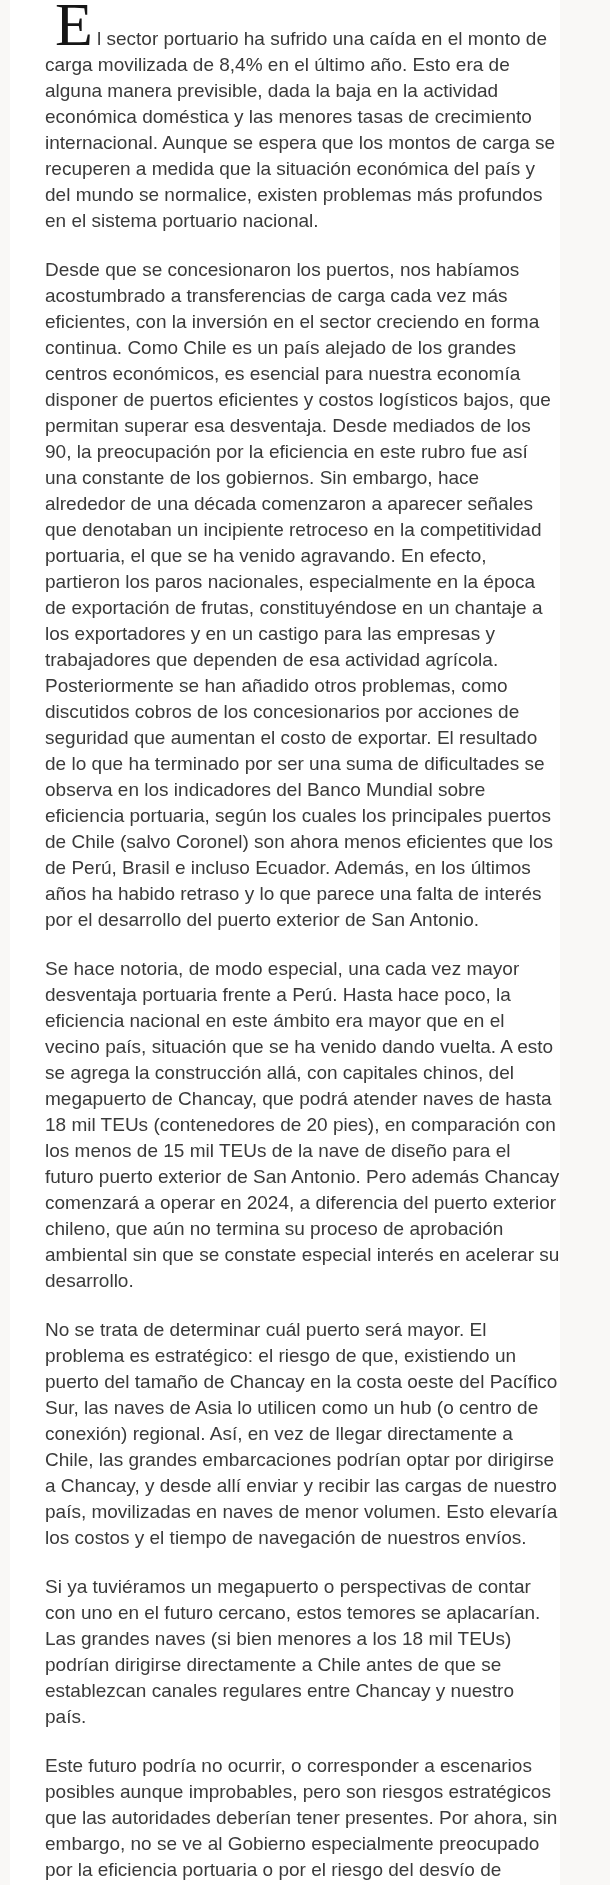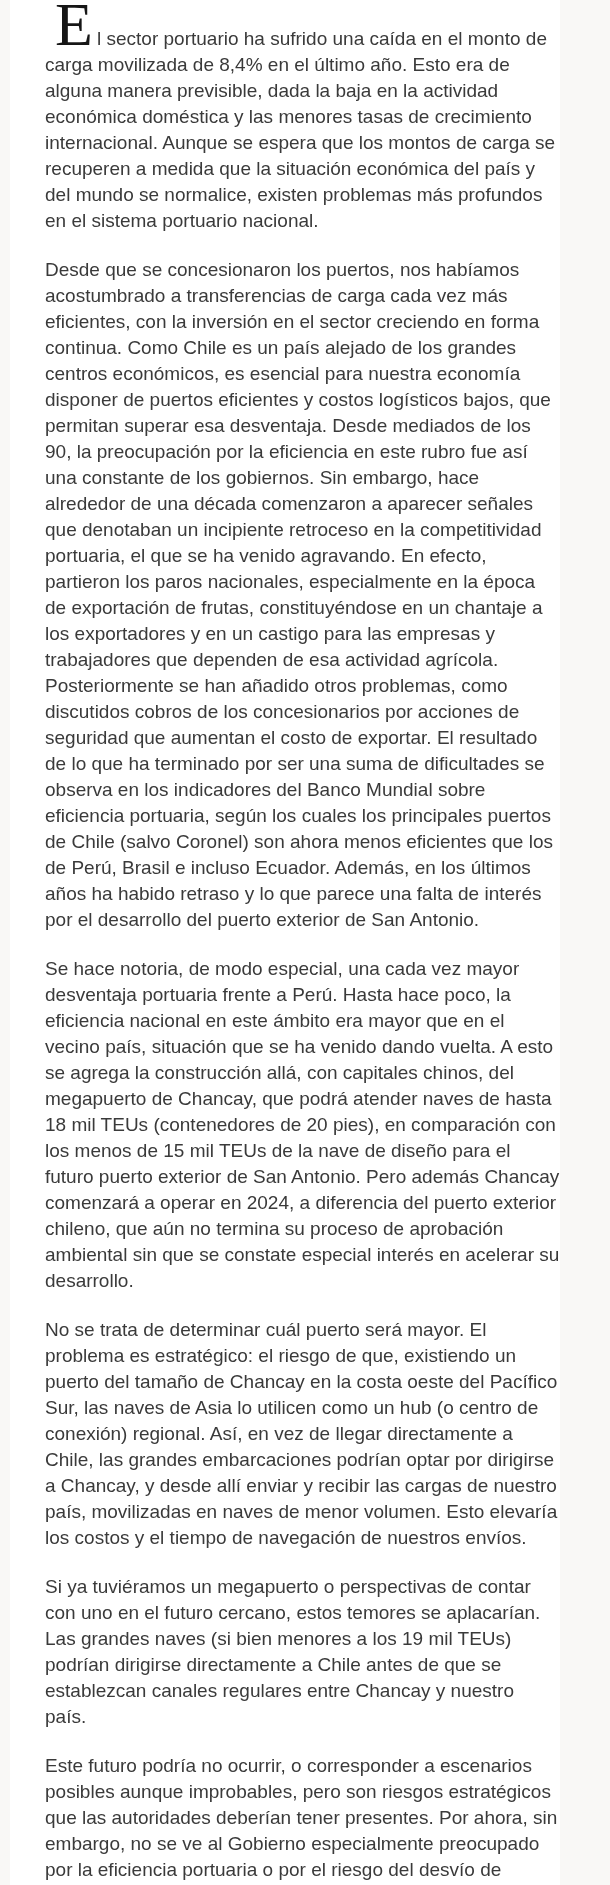--- a/index.html
+++ b/index.html
@@ -65,17 +65,17 @@
     <span class="drop-cap">E</span>
 
     <p class="lead">l sector portuario ha sufrido una caída en el monto de carga movilizada de 8,4% en el último año. Esto era de alguna manera previsible, dada la baja en la actividad económica doméstica y las menores tasas de crecimiento internacional. Aunque se espera que los montos de carga se recuperen a medida que la situación económica del país y del mundo se normalice, existen problemas más profundos en el sistema portuario nacional.</p>
 
     <p>Desde que se concesionaron los puertos, nos habíamos acostumbrado a transferencias de carga cada vez más eficientes, con la inversión en el sector creciendo en forma continua. Como Chile es un país alejado de los grandes centros económicos, es esencial para nuestra economía disponer de puertos eficientes y costos logísticos bajos, que permitan superar esa desventaja. Desde mediados de los 90, la preocupación por la eficiencia en este rubro fue así una constante de los gobiernos. Sin embargo, hace alrededor de una década comenzaron a aparecer señales que denotaban un incipiente retroceso en la competitividad portuaria, el que se ha venido agravando. En efecto, partieron los paros nacionales, especialmente en la época de exportación de frutas, constituyéndose en un chantaje a los exportadores y en un castigo para las empresas y trabajadores que dependen de esa actividad agrícola. Posteriormente se han añadido otros problemas, como discutidos cobros de los concesionarios por acciones de seguridad que aumentan el costo de exportar. El resultado de lo que ha terminado por ser una suma de dificultades se observa en los indicadores del Banco Mundial sobre eficiencia portuaria, según los cuales los principales puertos de Chile (salvo Coronel) son ahora menos eficientes que los de Perú, Brasil e incluso Ecuador. Además, en los últimos años ha habido retraso y lo que parece una falta de interés por el desarrollo del puerto exterior de San Antonio.</p>
 
     <p>Se hace notoria, de modo especial, una cada vez mayor desventaja portuaria frente a Perú. Hasta hace poco, la eficiencia nacional en este ámbito era mayor que en el vecino país, situación que se ha venido dando vuelta. A esto se agrega la construcción allá, con capitales chinos, del megapuerto de Chancay, que podrá atender naves de hasta 18 mil TEUs (contenedores de 20 pies), en comparación con los menos de 15 mil TEUs de la nave de diseño para el futuro puerto exterior de San Antonio. Pero además Chancay comenzará a operar en 2024, a diferencia del puerto exterior chileno, que aún no termina su proceso de aprobación ambiental sin que se constate especial interés en acelerar su desarrollo.</p>
 
     <p>No se trata de determinar cuál puerto será mayor. El problema es estratégico: el riesgo de que, existiendo un puerto del tamaño de Chancay en la costa oeste del Pacífico Sur, las naves de Asia lo utilicen como un hub (o centro de conexión) regional. Así, en vez de llegar directamente a Chile, las grandes embarcaciones podrían optar por dirigirse a Chancay, y desde allí enviar y recibir las cargas de nuestro país, movilizadas en naves de menor volumen. Esto elevaría los costos y el tiempo de navegación de nuestros envíos.</p>
 
-    <p>Si ya tuviéramos un megapuerto o perspectivas de contar con uno en el futuro cercano, estos temores se aplacarían. Las grandes naves (si bien menores a los 19 mil TEUs) podrían dirigirse directamente a Chile antes de que se establezcan canales regulares entre Chancay y nuestro país.</p>
+    <p>Si ya tuviéramos un megapuerto o perspectivas de contar con uno en el futuro cercano, estos temores se aplacarían. Las grandes naves (si bien menores a los 18 mil TEUs) podrían dirigirse directamente a Chile antes de que se establezcan canales regulares entre Chancay y nuestro país.</p>
 
     <p>Este futuro podría no ocurrir, o corresponder a escenarios posibles aunque improbables, pero son riesgos estratégicos que las autoridades deberían tener presentes. Por ahora, sin embargo, no se ve al Gobierno especialmente preocupado por la eficiencia portuaria o por el riesgo del desvío de cargas. Al menos una parte del oficialismo parece estar más interesada en cuestiones como la negociación por rama en el sector portuario, lo que traería consecuencias negativas adicionales para la desmejorada productividad en este ámbito, con el consiguiente costo para el desarrollo nacional.</p>
   </div>
 </div>
 
 </body></html>

